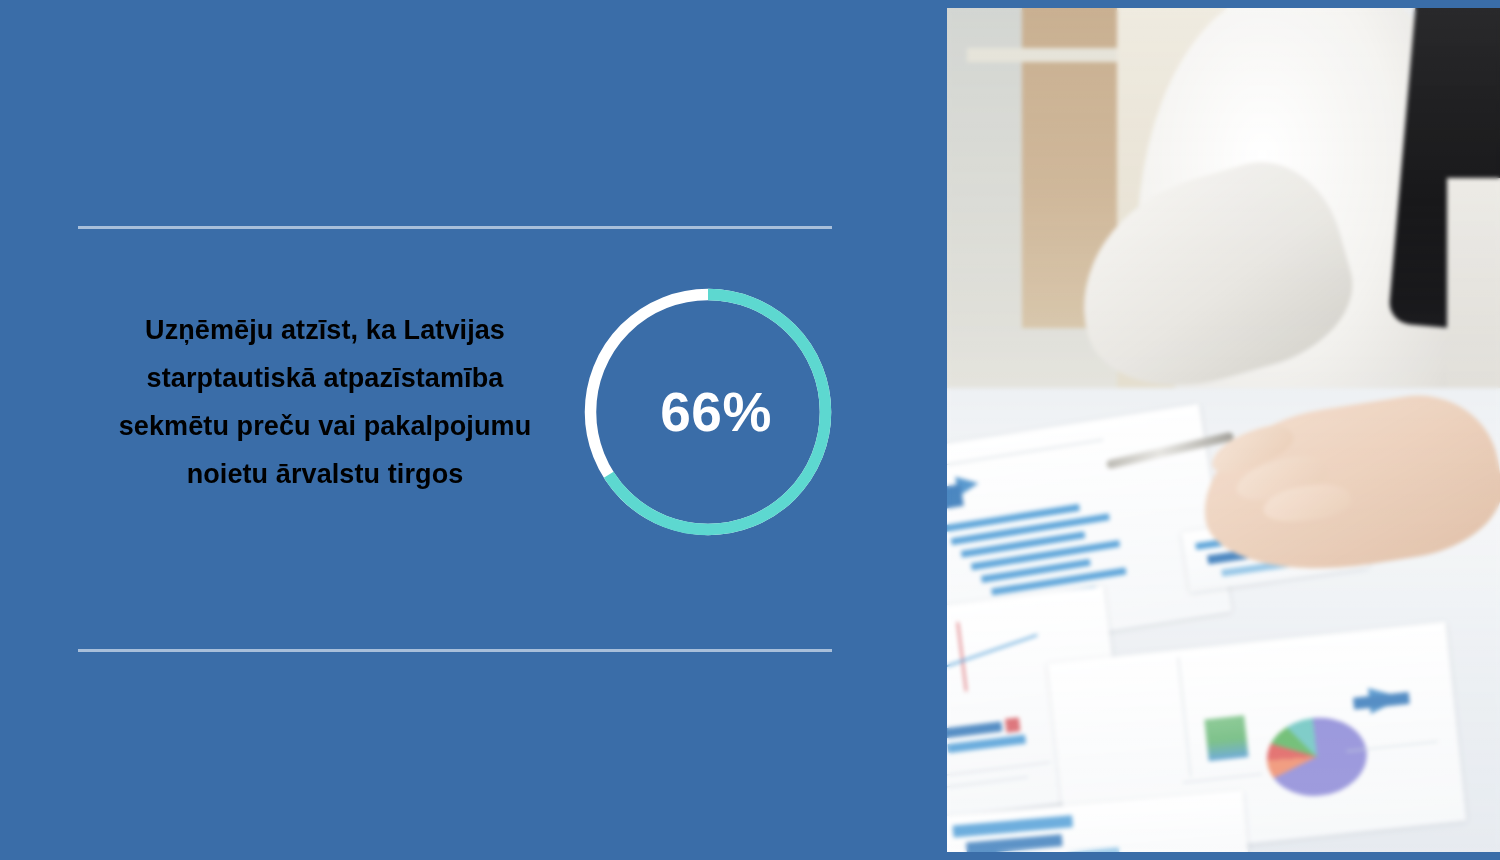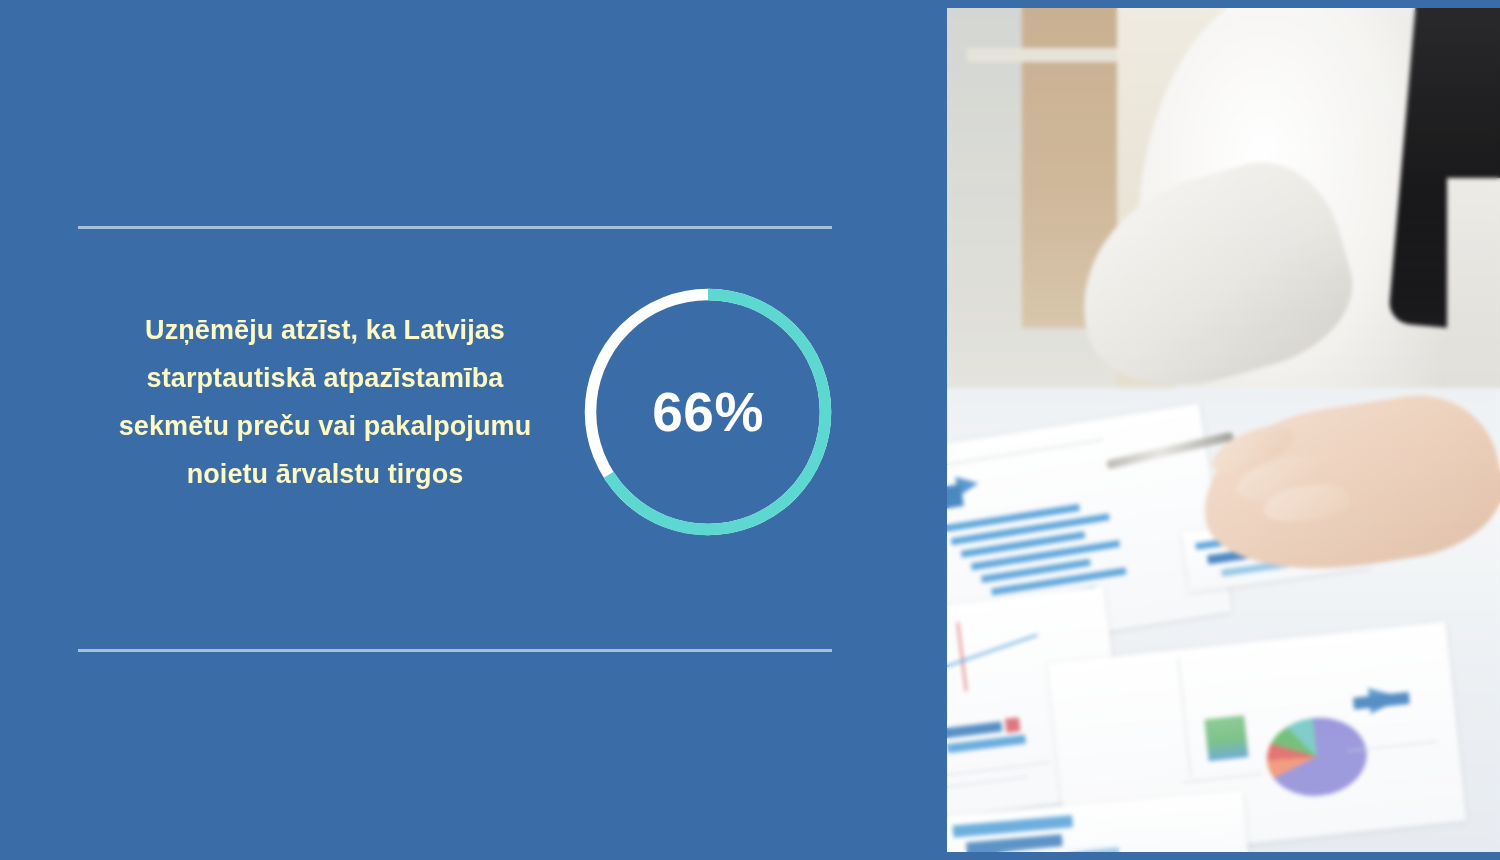--- a/index.html
+++ b/index.html
@@ -64,21 +64,21 @@
   
   #donut-chart {
     position:absolute;
     left:506px; top:-12px;
     width:248px; height:248px;
   }
   #donut-chart svg { display:block; width:248px; height:248px; }
 
   #donut-value {
     position:absolute;
-    left:0; top:0;
+    left:8px; top:0;
     width:248px; height:248px;
     display:flex;
     align-items:center;
     justify-content:center;
     color:#ffffff;
     font-size:55px;
     font-weight:700;
     letter-spacing:0.5px;
   }
 
@@ -204,21 +204,21 @@
 
 <div id="slide" style="background: rgb(58, 109, 168);">
 
   <div id="left-panel">
 
 
     <div class="divider" id="divider-top" style="background: rgb(168, 191, 218);"></div>
 
     <div id="stat-block">
 
-      <div id="stat-description" style="color: #fef9c3;">Uzņēmēju atzīst, ka Latvijas starptautiskā atpazīstamība sekmētu preču vai pakalpojumu noietu ārvalstu tirgos</div>
+      <div id="stat-description" style="color: #000000;">Uzņēmēju atzīst, ka Latvijas starptautiskā atpazīstamība sekmētu preču vai pakalpojumu noietu ārvalstu tirgos</div>
 
       <div id="donut-chart">
         <svg viewBox="0 0 248 248" xmlns="http://www.w3.org/2000/svg">
 
           <circle cx="124" cy="124" r="117.5" fill="none" stroke="#ffffff" stroke-width="11.5"></circle>
 
           <circle id="donut-value-arc" cx="124" cy="124" r="117.5" fill="none" stroke="#5dd8d0" stroke-width="11.5" stroke-linecap="butt" transform="rotate(-90 124 124)" stroke-dasharray="487.26 251.01"></circle>
         </svg>
         <div id="donut-value">66%</div>
       </div>

